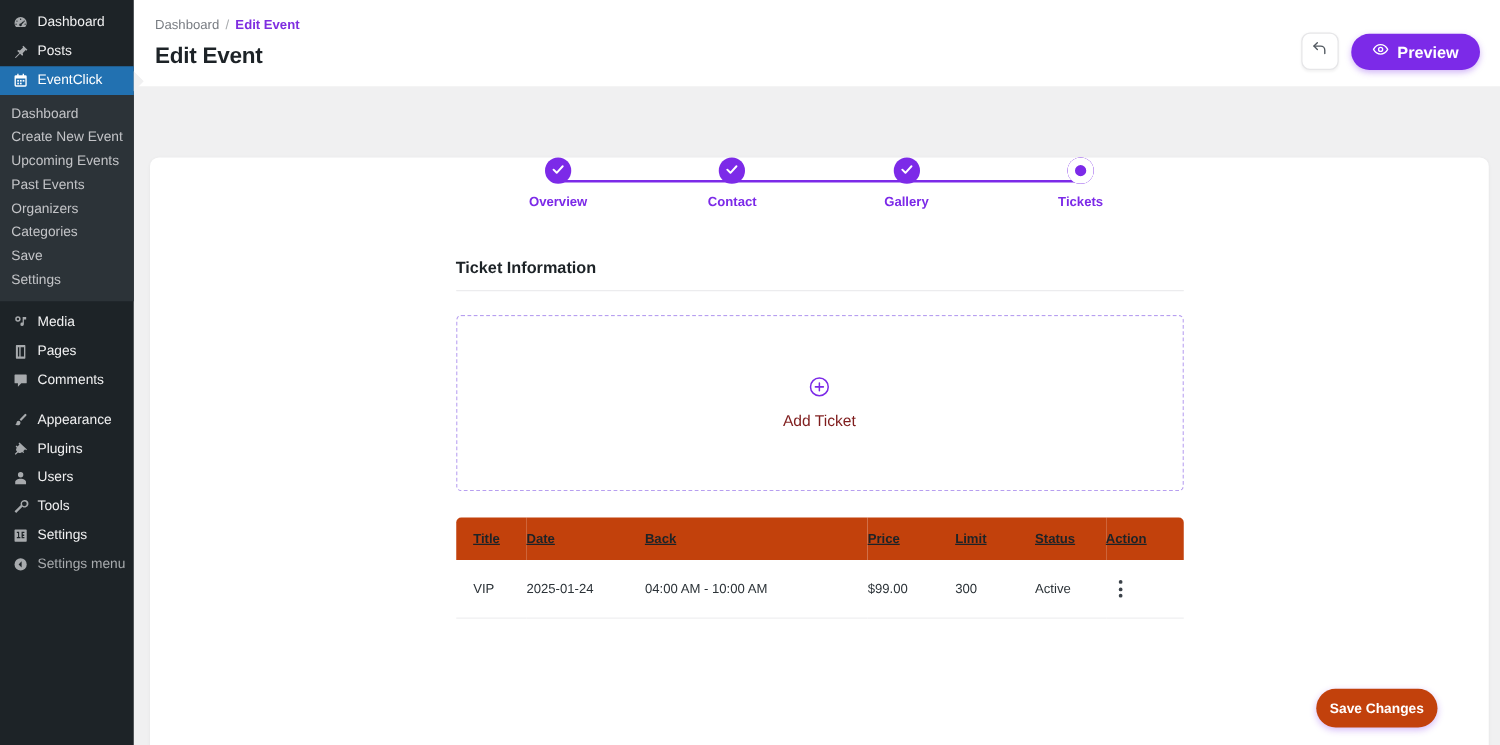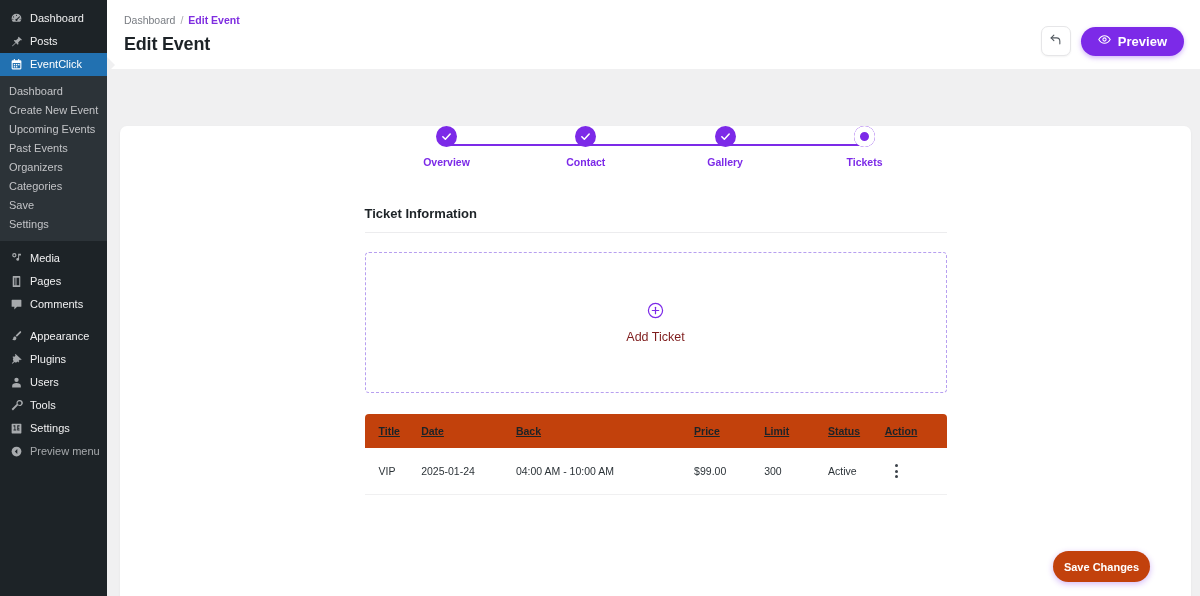--- a/index.html
+++ b/index.html
@@ -263,21 +263,21 @@
       <span class="mlabel">Settings</span>
     </div>
 
     <div class="menu-item dim">
       <span class="m-ico">
         <svg width="13" height="13" viewBox="0 0 24 24" fill="#a7aaad">
             <circle cx="12" cy="12" r="9"></circle>
             <path d="M13.5 7.5L9 12l4.5 4.5z" fill="#1d2327"></path>
           </svg>
       </span>
-      <span class="mlabel">Preview menu</span>
+      <span class="mlabel">Settings menu</span>
     </div>
   </nav>
 
   <div class="main">
 
     <div class="topbar">
       <div>
         <div class="crumbs">
           <span class="crumb-home">Dashboard</span>
           <span class="crumb-sep">/</span>

